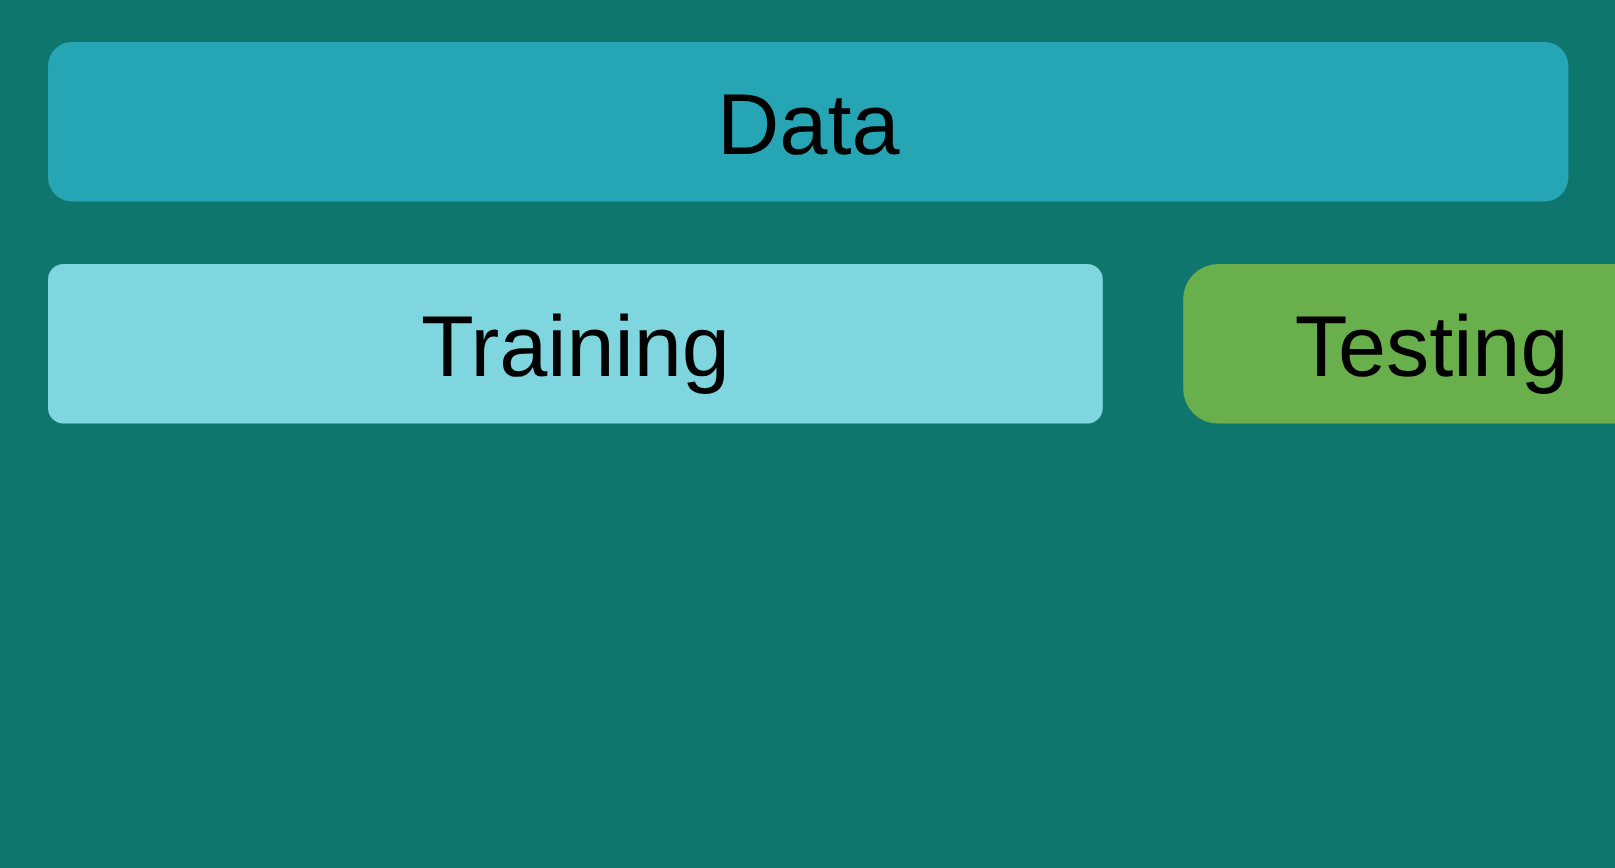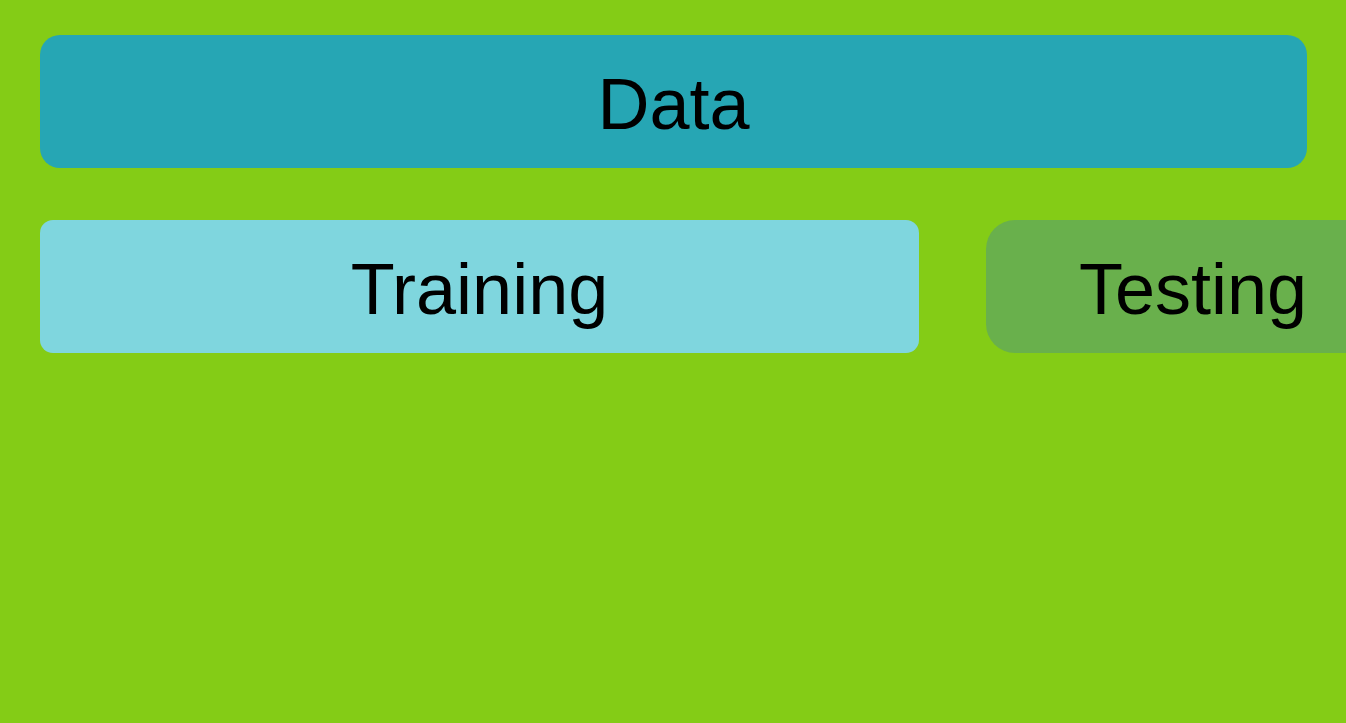--- a/index.html
+++ b/index.html
@@ -4,21 +4,21 @@
 <style>
   html, body {
     margin: 0;
     padding: 0;
     background: #000000;
   }
   .canvas {
     position: relative;
     width: 1346px;
     height: 723px;
-    background: #84cc16;
+    background: #0f766e;
     overflow: hidden;
     font-family: "Liberation Sans", "DejaVu Sans", sans-serif;
   }
   .node {
     position: absolute;
     border-radius: 20px;
     display: flex;
     align-items: center;
     justify-content: center;
   }

